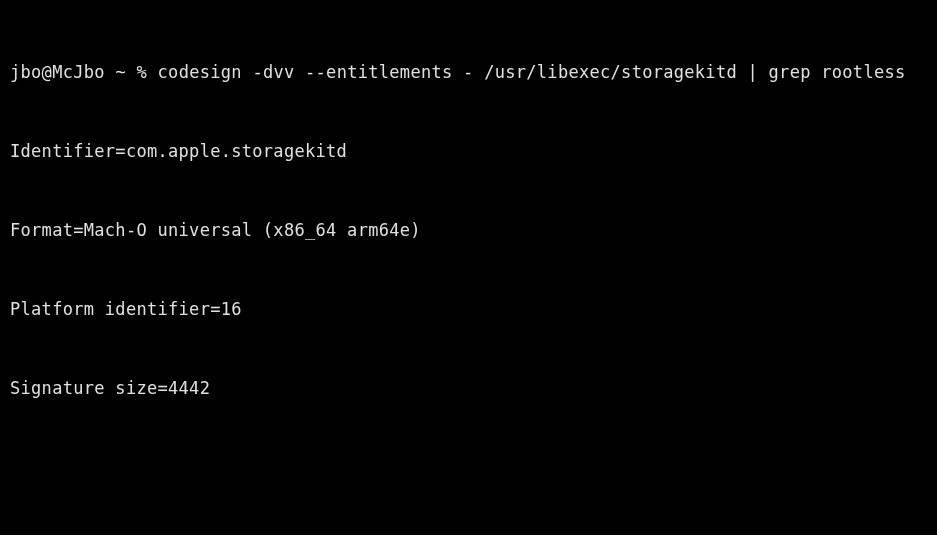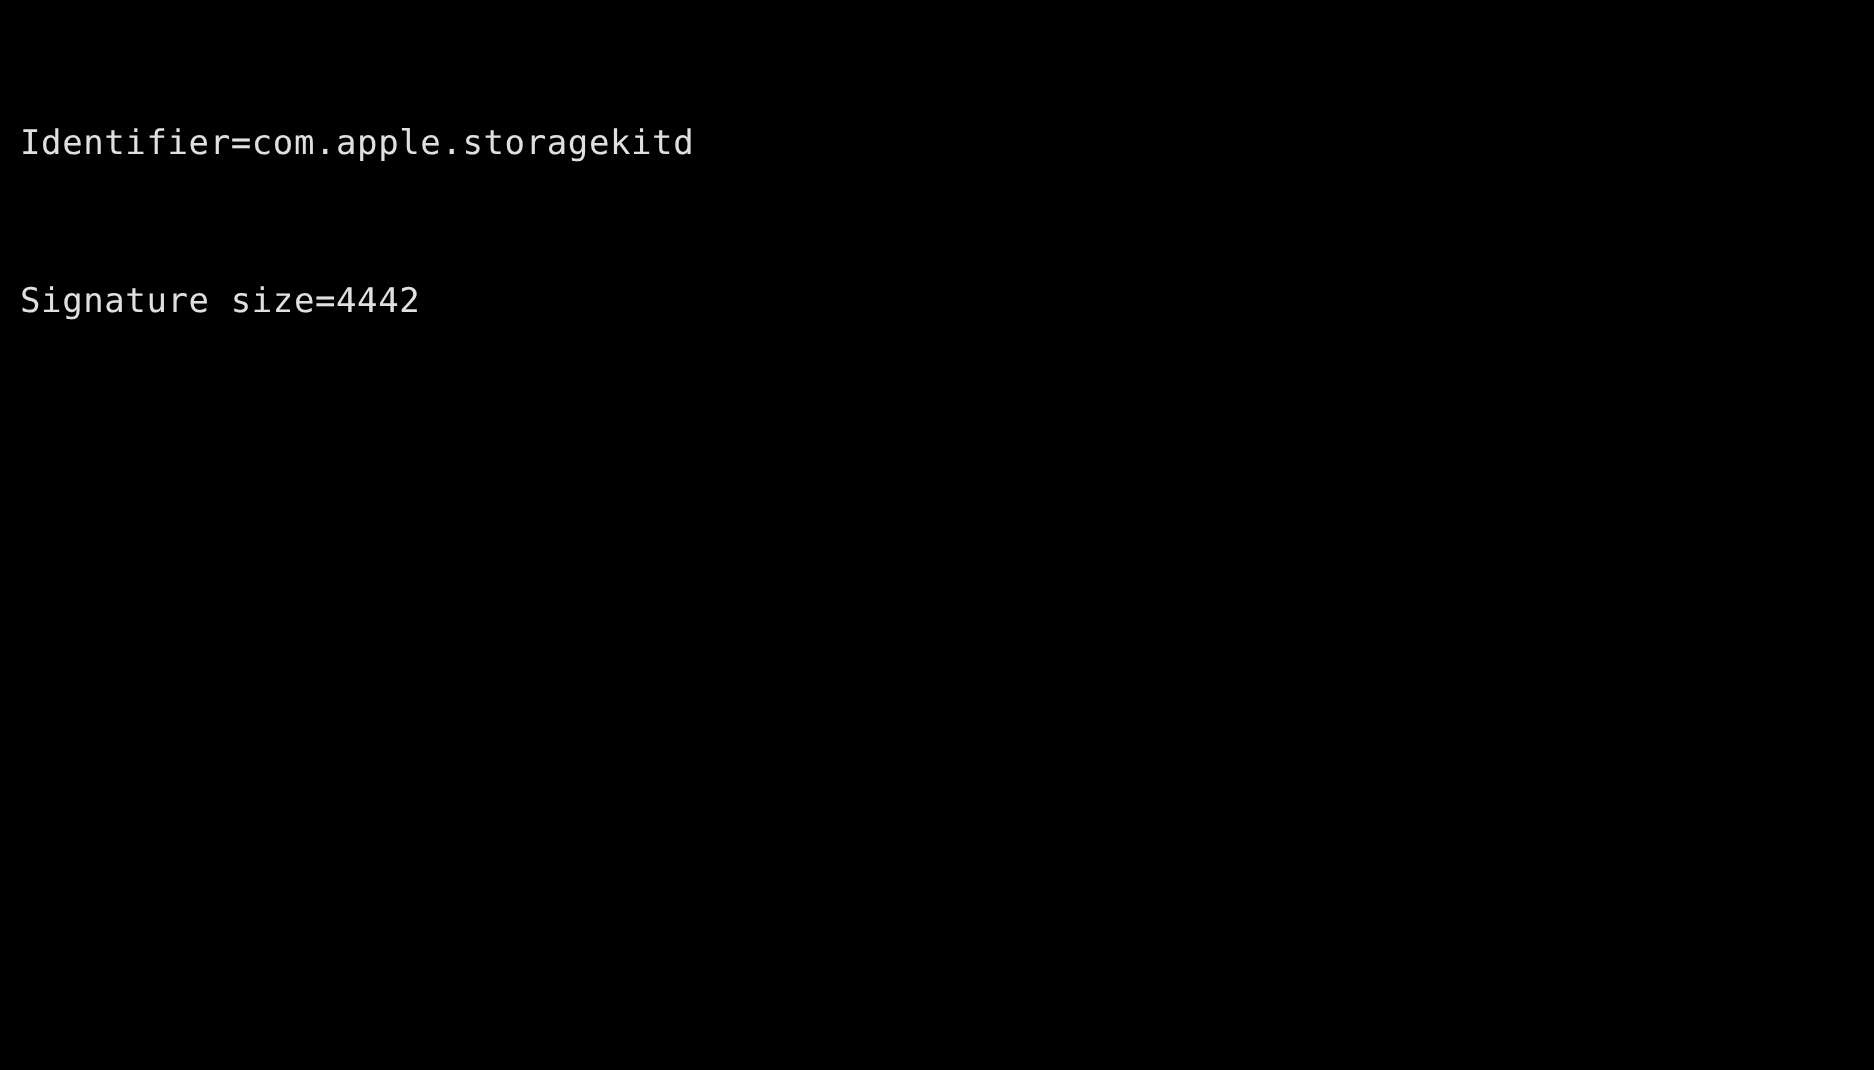--- a/index.html
+++ b/index.html
@@ -26,21 +26,24 @@
       display: block;
     }
     .prompt {
       color: #e0e0e0;
     }
   </style>
 </head>
 <body>
 
 <div class="terminal">
+  <span class="line"><span class="prompt">jbo@McJbo</span> <span>~</span> <span>%</span> <span>codesign -dvv --entitlements - /usr/libexec/storagekitd | grep rootless</span></span>
   <span class="line">Identifier=com.apple.storagekitd</span>
+  <span class="line">Format=Mach-O universal (x86_64 arm64e)</span>
+  <span class="line">Platform identifier=16</span>
   <span class="line">Signature size=4442</span>
   
   
   
   
   
   
   
   
   

